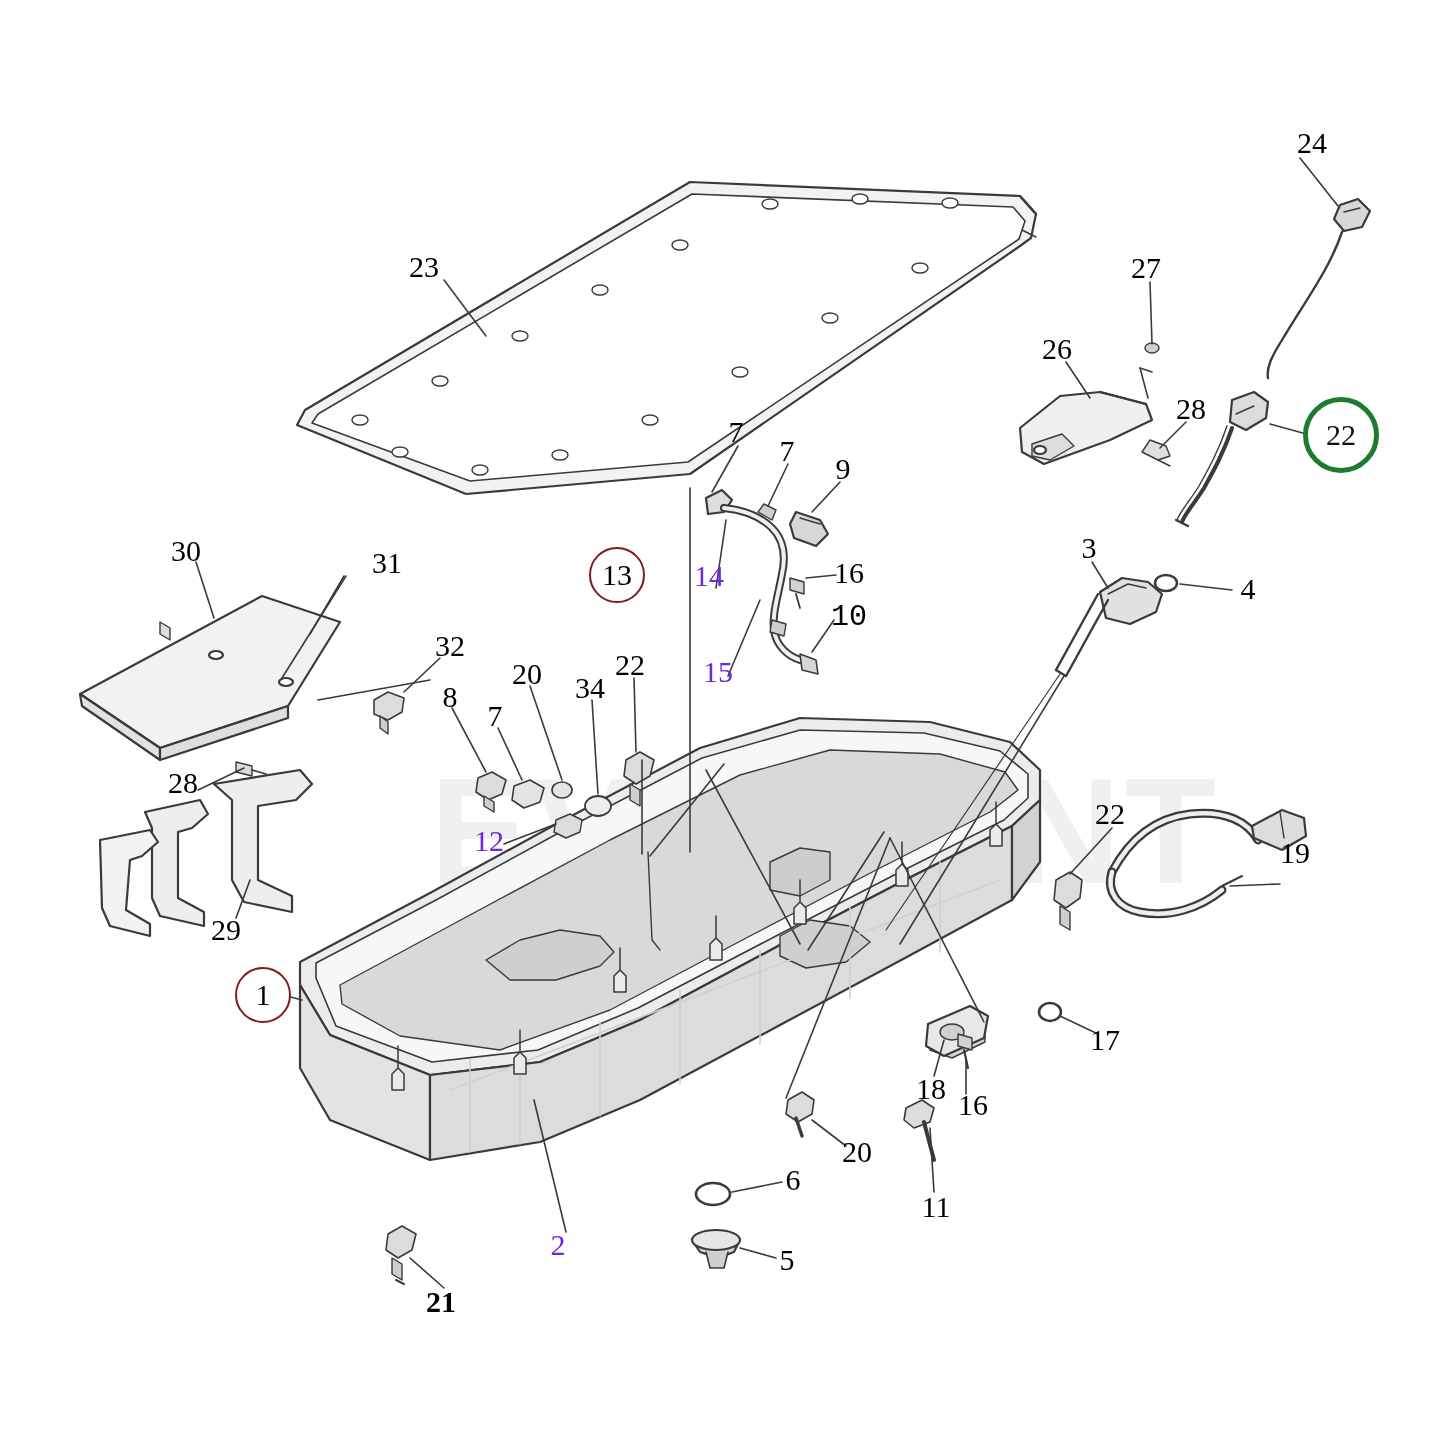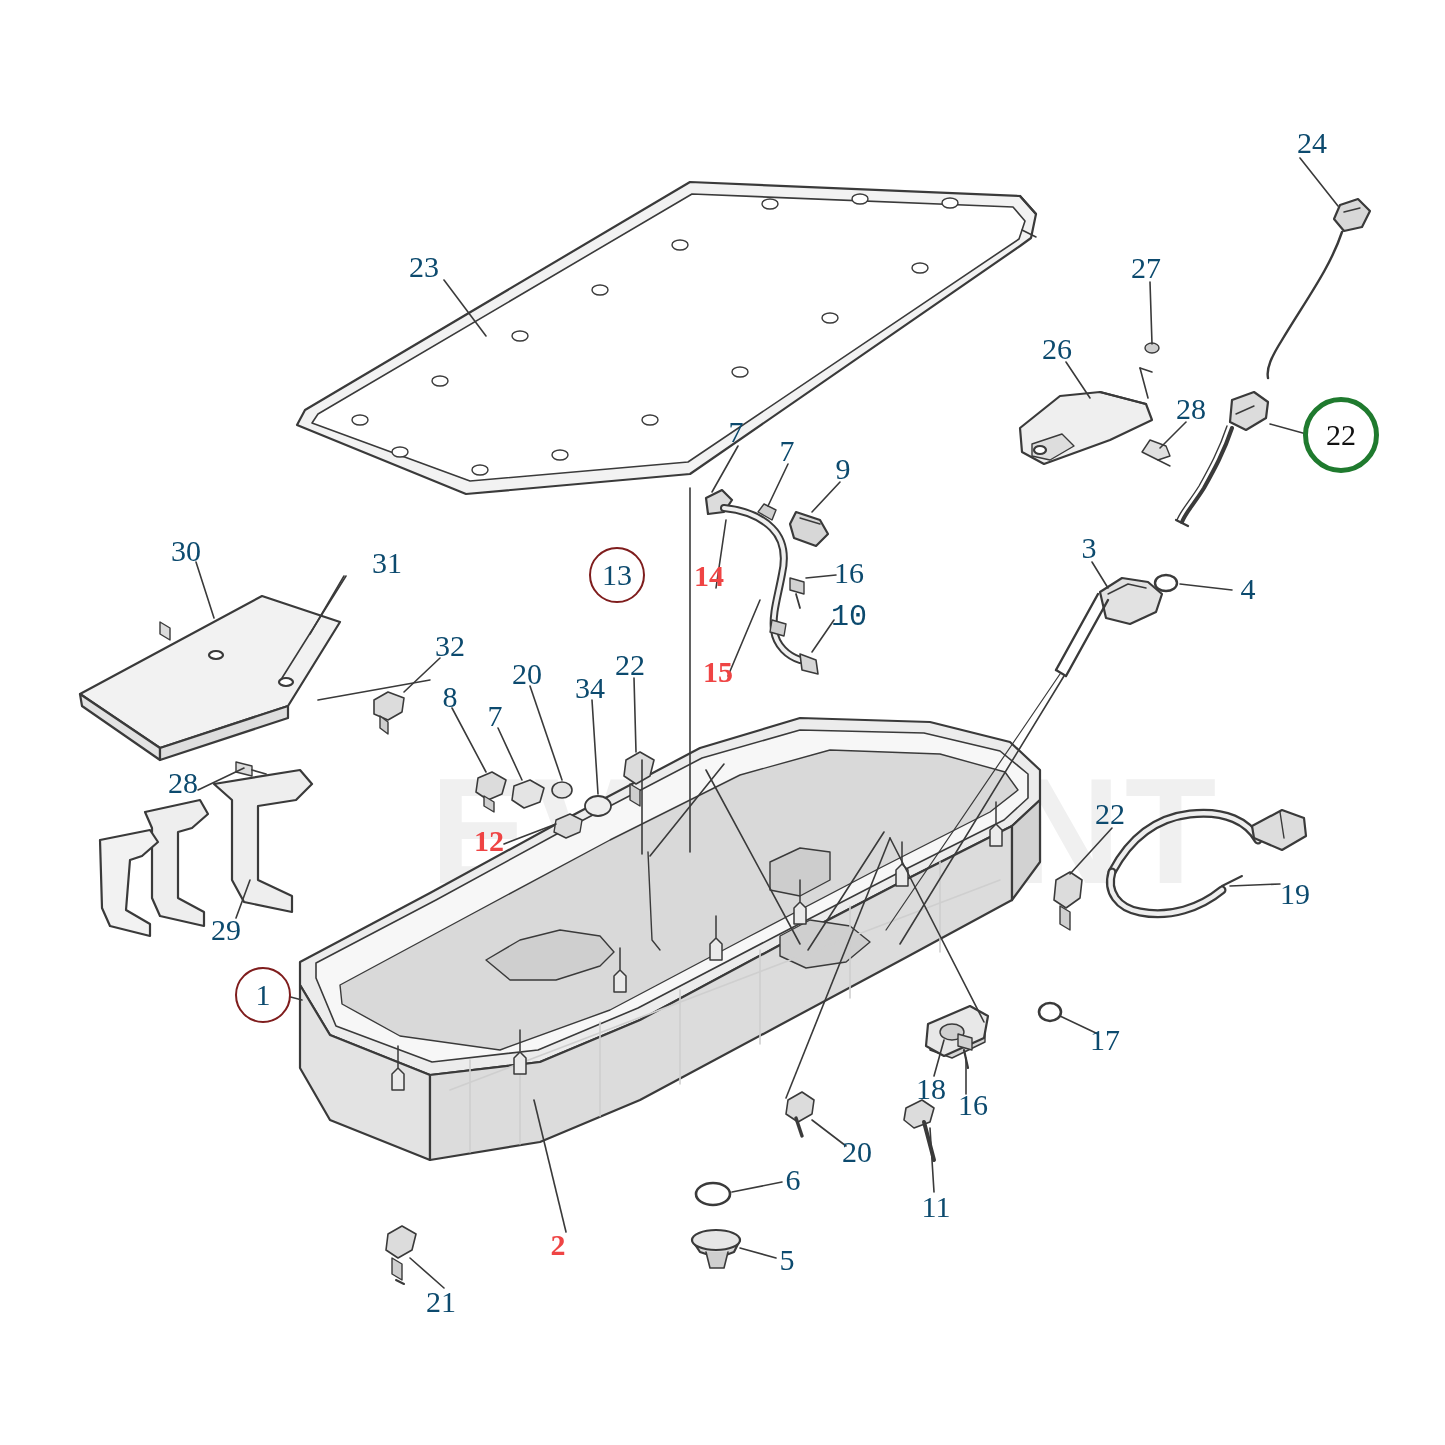--- a/index.html
+++ b/index.html
@@ -1,20 +1,20 @@
 <!DOCTYPE html>
 <html><head>
 <meta charset="utf-8">
 <style>
   html,body{margin:0;padding:0;background:#ffffff;}
   body{width:1445px;height:1445px;font-family:"Liberation Serif",serif;overflow:hidden;position:relative;}
   #stage{position:absolute;left:0;top:0;width:1445px;height:1445px;}
   svg#diagram{position:absolute;left:0;top:0;width:1445px;height:1445px;}
-  .callout{position:absolute;font-family:"Liberation Serif",serif;font-size:30px;color:#0c4a6e;transform:translate(-50%,-50%);white-space:nowrap;}
-  .callout.grey{color:#ef4444;font-weight:bold;}
+  .callout{position:absolute;font-family:"Liberation Serif",serif;font-size:30px;color:#000000;transform:translate(-50%,-50%);white-space:nowrap;}
+  .callout.grey{color:#6d28d9;}
   .callout.circled{width:52px;height:52px;border:2px solid #7f1d1d;border-radius:50%;display:flex;align-items:center;justify-content:center;background:#fff;}
   .callout.highlight{width:66px;height:66px;border:5px solid #1f7a2e;border-radius:50%;display:flex;align-items:center;justify-content:center;background:#fff;color:#111;}
   .wm{position:absolute;left:430px;top:745px;font-family:"Liberation Sans",sans-serif;font-size:150px;font-weight:bold;color:#f0f0f0;letter-spacing:4px;user-select:none;}
 </style>
 </head>
 <body>
 
 <div id="stage">
 
   <div class="wm">EVO PENT</div>
@@ -323,25 +323,25 @@
   <div class="callout grey" style="left:709px;top:576px;">14</div>
   <div class="callout grey" style="left:718px;top:672px;">15</div>
   <div class="callout" style="left:736px;top:432px;">7</div>
   <div class="callout" style="left:787px;top:451px;">7</div>
   <div class="callout" style="left:843px;top:469px;">9</div>
   <div class="callout" style="left:849px;top:573px;">16</div>
   <div class="callout" style="left:849px;top:617px;font-family:Liberation Mono, monospace;">10</div>
   <div class="callout" style="left:1089px;top:548px;">3</div>
   <div class="callout" style="left:1248px;top:589px;">4</div>
   <div class="callout" style="left:1110px;top:814px;">22</div>
-  <div class="callout" style="left:1295px;top:894px;">19</div>
+  <div class="callout" style="left:1295px;top:853px;">19</div>
   <div class="callout" style="left:1105px;top:1040px;">17</div>
   <div class="callout" style="left:931px;top:1089px;">18</div>
   <div class="callout" style="left:973px;top:1105px;">16</div>
   <div class="callout" style="left:936px;top:1207px;">11</div>
   <div class="callout" style="left:857px;top:1152px;">20</div>
   <div class="callout" style="left:793px;top:1180px;">6</div>
   <div class="callout" style="left:787px;top:1260px;">5</div>
-  <div class="callout" style="left:441px;top:1302px;">21</div>
+  <div class="callout" style="left:441px;top:1302px;font-weight:bold;">21</div>
   <div class="callout grey" style="left:558px;top:1245px;">2</div>
   <div class="callout circled" style="left:263px;top:995px;">1</div>
 
 </div>
 
 </body></html>

